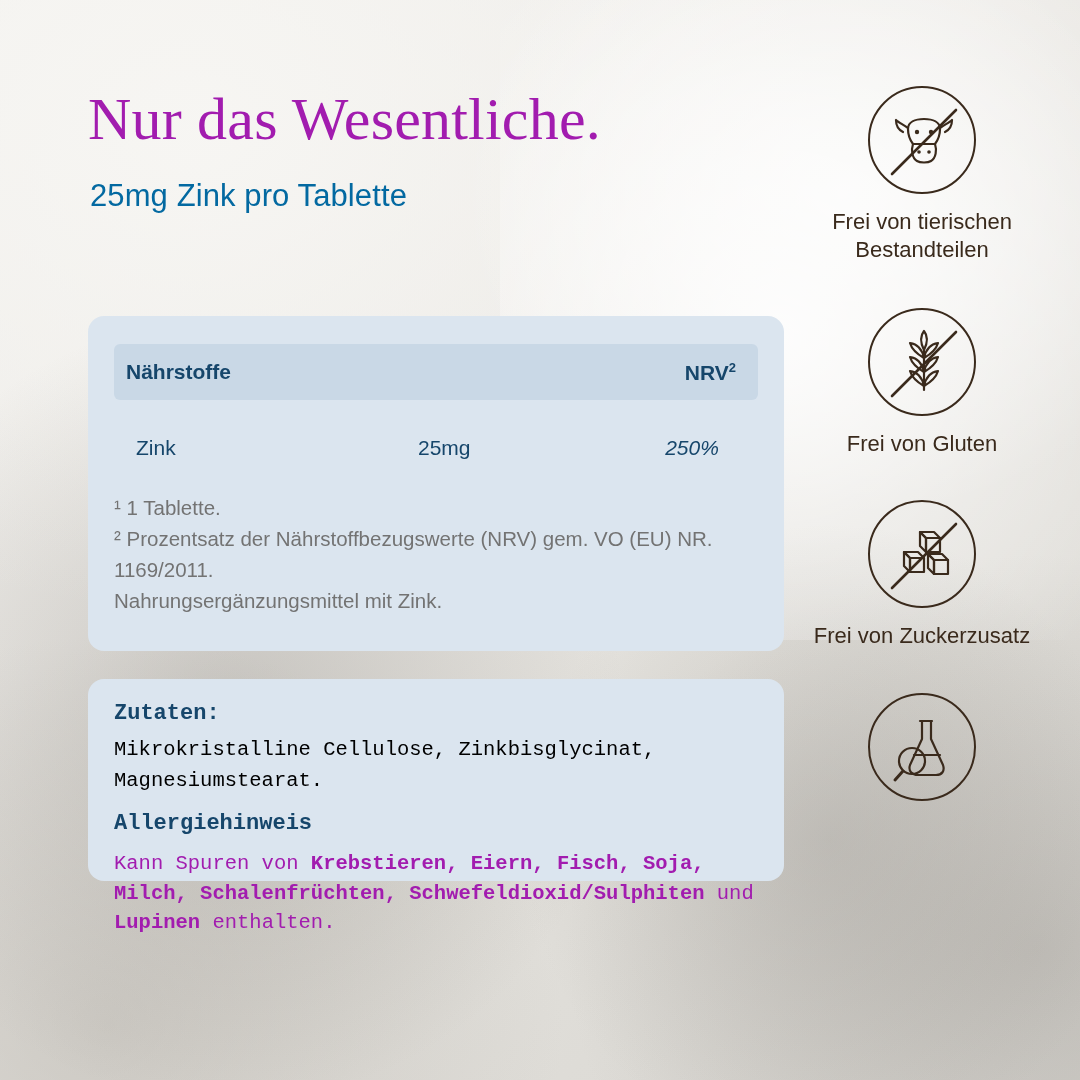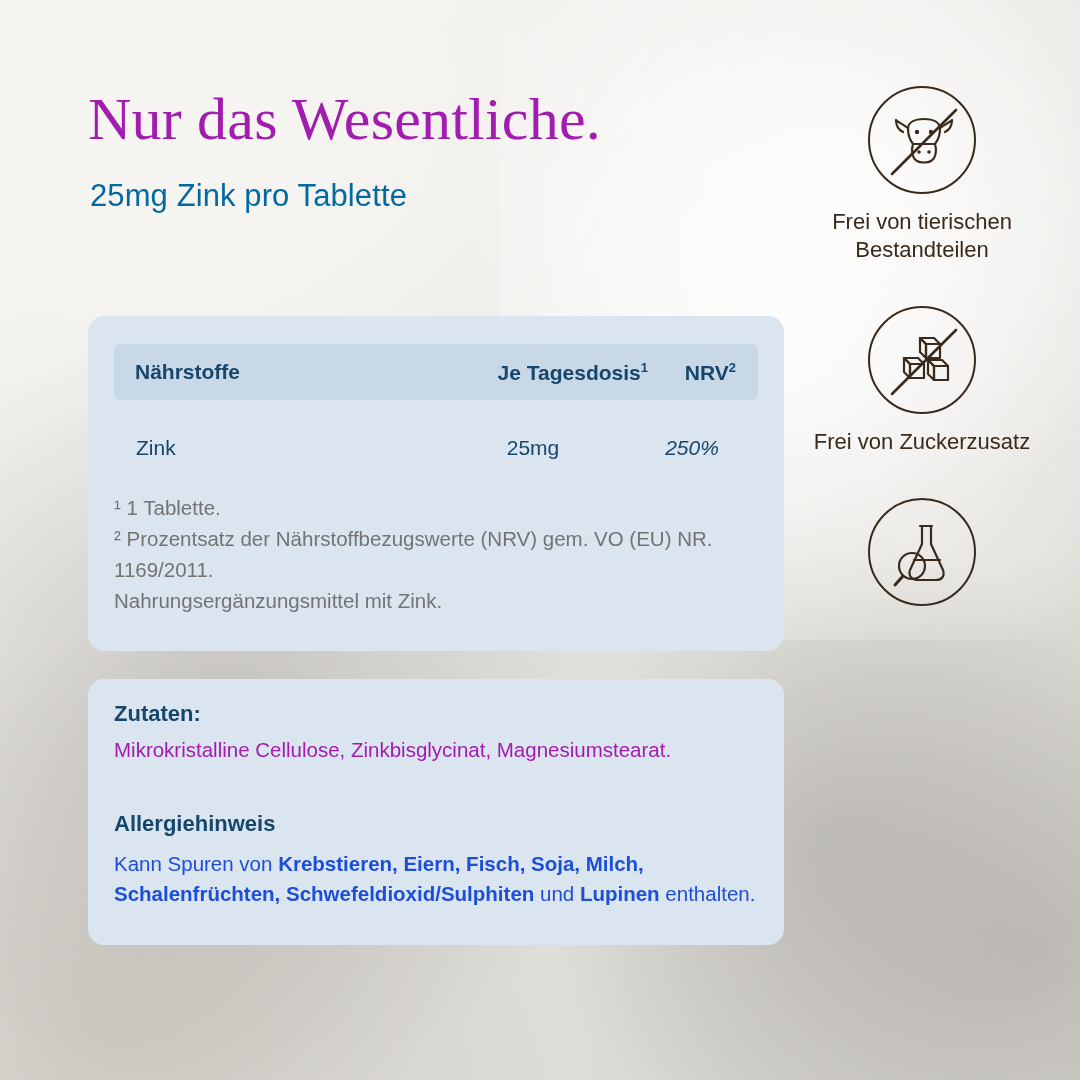--- a/index.html
+++ b/index.html
@@ -67,50 +67,50 @@
     letter-spacing: 0.1px;
   }
 
   
   .card {
     position: absolute;
     background: #dbe5ef;
     border-radius: 16px;
   }
   #nutrition-card { left: 88px; top: 316px; width: 696px; height: 335px; }
-  #ingredients-card { left: 88px; top: 679px; width: 696px; height: 266px; }
+  #ingredients-card { left: 88px; top: 679px; width: 696px; height: 202px; font-family: Liberation Mono, monospace; }
 
   .table-head {
     position: absolute;
     left: 26px; top: 28px;
     width: 644px; height: 56px;
     background: #c9d8e6;
     border-radius: 6px;
     display: flex;
     align-items: center;
     color: #16466b;
     font-weight: bold;
     font-size: 21px;
   }
-  .th-nutrient { padding-left: 21px; flex: 1; }
+  .th-nutrient { padding-left: 12px; flex: 1; }
   .th-dose { width: 230px; text-align: right; }
   .th-nrv { width: 110px; text-align: right; padding-right: 22px; }
   .sup { font-size: 13px; vertical-align: super; }
 
   .table-row {
     position: absolute;
     left: 26px; top: 108px;
     width: 644px; height: 48px;
     display: flex;
     align-items: center;
     color: #16466b;
     font-size: 21px;
   }
   .td-nutrient { padding-left: 22px; flex: 1; }
-  .td-dose { width: 230px; text-align: center; }
+  .td-dose { width: 230px; text-align: left; }
   .td-nrv { width: 110px; text-align: center; padding-right: 22px; font-style: italic; }
 
   .footnotes {
     position: absolute;
     left: 26px; top: 176px;
     width: 660px;
     color: #737373;
     font-size: 20.5px;
     line-height: 1.52;
   }
@@ -119,36 +119,36 @@
     position: absolute;
     left: 26px; top: 22px;
     color: #16466b;
     font-weight: bold;
     font-size: 22px;
   }
   .ing-body {
     position: absolute;
     left: 26px; top: 56px;
     width: 650px;
-    color: #a21caf;
+    color: #000000;
     font-size: 20.5px;
     line-height: 1.5;
   }
   .allergy-title {
     position: absolute;
     left: 26px; top: 132px;
     color: #16466b;
     font-weight: bold;
     font-size: 22px;
   }
   .allergy-body {
     position: absolute;
     left: 26px; top: 170px;
     width: 650px;
-    color: #1d4ed8;
+    color: #a21caf;
     font-size: 20.5px;
     line-height: 1.45;
   }
   .allergy-body b { font-weight: bold; }
 
   
   .badges {
     position: absolute;
     left: 812px; top: 86px;
     width: 220px;
@@ -187,23 +187,20 @@
 
 <div class="stage">
 
   <div class="headline">Nur das Wesentliche.</div>
   <div class="subheadline">25mg Zink pro Tablette</div>
 
   <div class="card" id="nutrition-card">
 
     <div class="table-head">
       <div class="th-nutrient">Nährstoffe</div>
-      <div class="th-dose">
-        <span>Je Tagesdosis</span><span class="sup">1</span>
-      </div>
       <div class="th-nrv">
         <span>NRV</span><span class="sup">2</span>
       </div>
     </div>
 
     <div class="table-row">
       <div class="td-nutrient">Zink</div>
       <div class="td-dose">25mg</div>
       <div class="td-nrv">250%</div>
     </div>
@@ -236,20 +233,36 @@
           <circle cx="61" cy="44" r="2.2" fill="#3a2a1c" stroke="none"></circle>
           <circle cx="49" cy="64" r="1.8" fill="#3a2a1c" stroke="none"></circle>
           <circle cx="59" cy="64" r="1.8" fill="#3a2a1c" stroke="none"></circle>
 
           <path d="M22 86 L86 22" stroke-width="2.6"></path>
         </svg>
       </div>
       <div class="badge-label">Frei von tierischen Bestandteilen</div>
     </div>
 
+    <div class="badge b2">
+      <div class="badge-ring">
+        <svg viewBox="0 0 108 108" width="108" height="108" fill="none" stroke="#3a2a1c" stroke-width="2.2" stroke-linecap="round" stroke-linejoin="round">
+          <path d="M54 80 L54 40"></path>
+          <path d="M54 40 C50 32 50 26 54 21 C58 26 58 32 54 40 Z"></path>
+          <path d="M54 48 C47 44 42 40 40 33 C47 34 52 39 54 48 Z"></path>
+          <path d="M54 48 C61 44 66 40 68 33 C61 34 56 39 54 48 Z"></path>
+          <path d="M54 62 C47 58 42 54 40 47 C47 48 52 53 54 62 Z"></path>
+          <path d="M54 62 C61 58 66 54 68 47 C61 48 56 53 54 62 Z"></path>
+          <path d="M54 76 C47 72 42 68 40 61 C47 62 52 67 54 76 Z"></path>
+          <path d="M54 76 C61 72 66 68 68 61 C61 62 56 67 54 76 Z"></path>
+          <path d="M22 86 L86 22" stroke-width="2.6"></path>
+        </svg>
+      </div>
+      <div class="badge-label">Frei von Gluten</div>
+    </div>
 
     <div class="badge b3">
       <div class="badge-ring">
         <svg viewBox="0 0 108 108" width="108" height="108" fill="none" stroke="#3a2a1c" stroke-width="2.2" stroke-linecap="round" stroke-linejoin="round">
 
           <path d="M50 30 L64 30 L70 36 L56 36 Z"></path>
           <path d="M56 36 L70 36 L70 50 L56 50 Z"></path>
           <path d="M50 30 L56 36 L56 50 L50 44 Z"></path>
 
           <path d="M34 50 L48 50 L54 56 L40 56 Z"></path>

